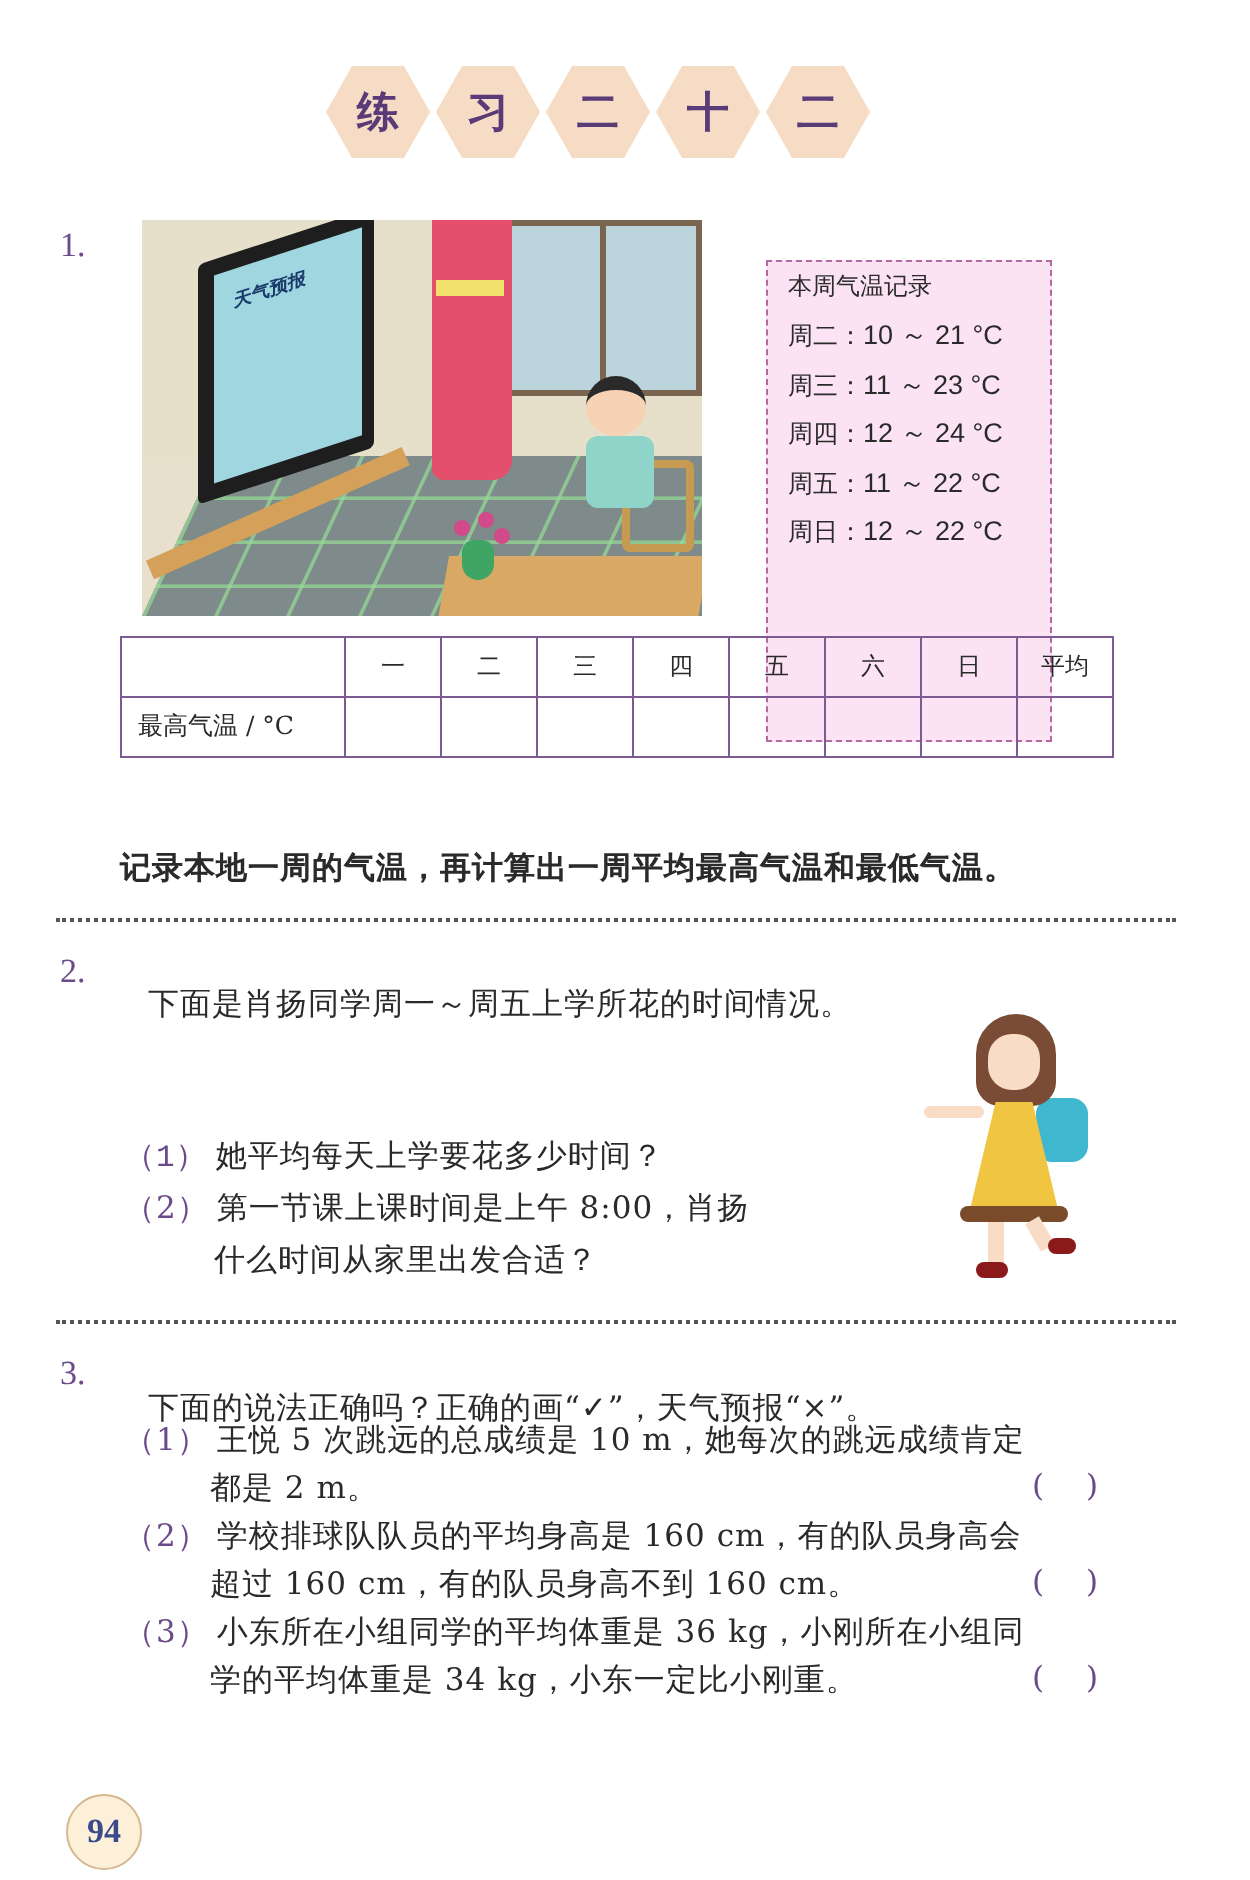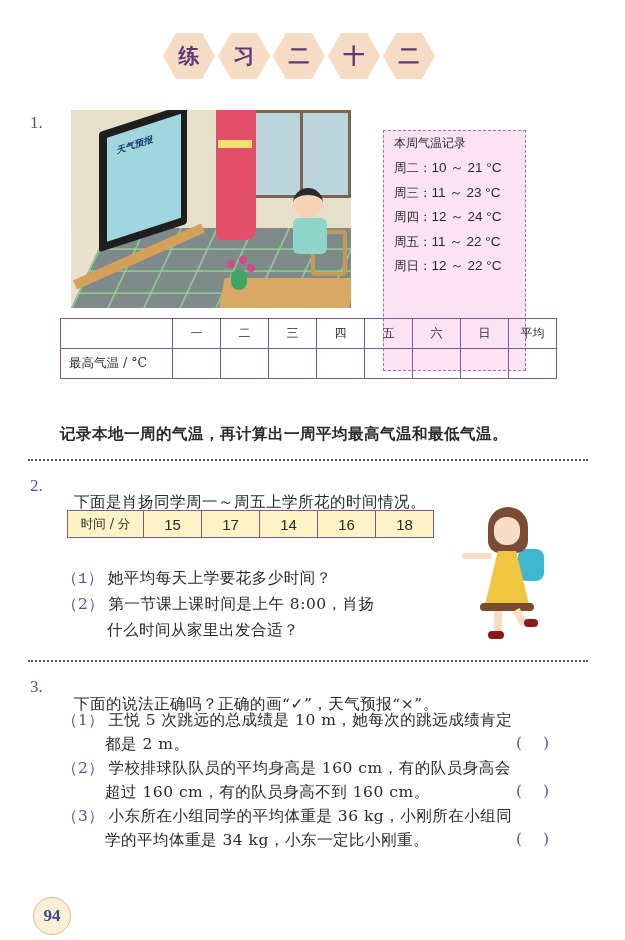--- a/index.html
+++ b/index.html
@@ -177,28 +177,20 @@
 
 <div class="instr">记录本地一周的气温，再计算出一周平均最高气温和最低气温。</div>
 
 <div class="dotline" style="top:459px;"></div>
 
 <div class="abs qnum" style="left:30px; top:476px;">2.</div>
 <div class="q2-text">下面是肖扬同学周一～周五上学所花的时间情况。</div>
 
 <table class="t2">
   <tbody>
-  <tr>
-    <td class="rh">时间 / 分</td>
-    <td class="c num">15</td>
-    <td class="c num">17</td>
-    <td class="c num">14</td>
-    <td class="c num">16</td>
-    <td class="c num">18</td>
-  </tr>
 </tbody>
   </table>
 
 <div class="sub" style="left:62px; top:568px;font-family:Liberation Mono, monospace;">
   <span class="lab">（1）</span><span>她平均每天上学要花多少时间？</span>
 </div>
 <div class="sub" style="left:62px; top:594px;">
   <span class="lab">（2）</span><span>第一节课上课时间是上午 8:00，肖扬</span>
 </div>
 <div class="sub" style="left:107px; top:620px;">什么时间从家里出发合适？</div>

